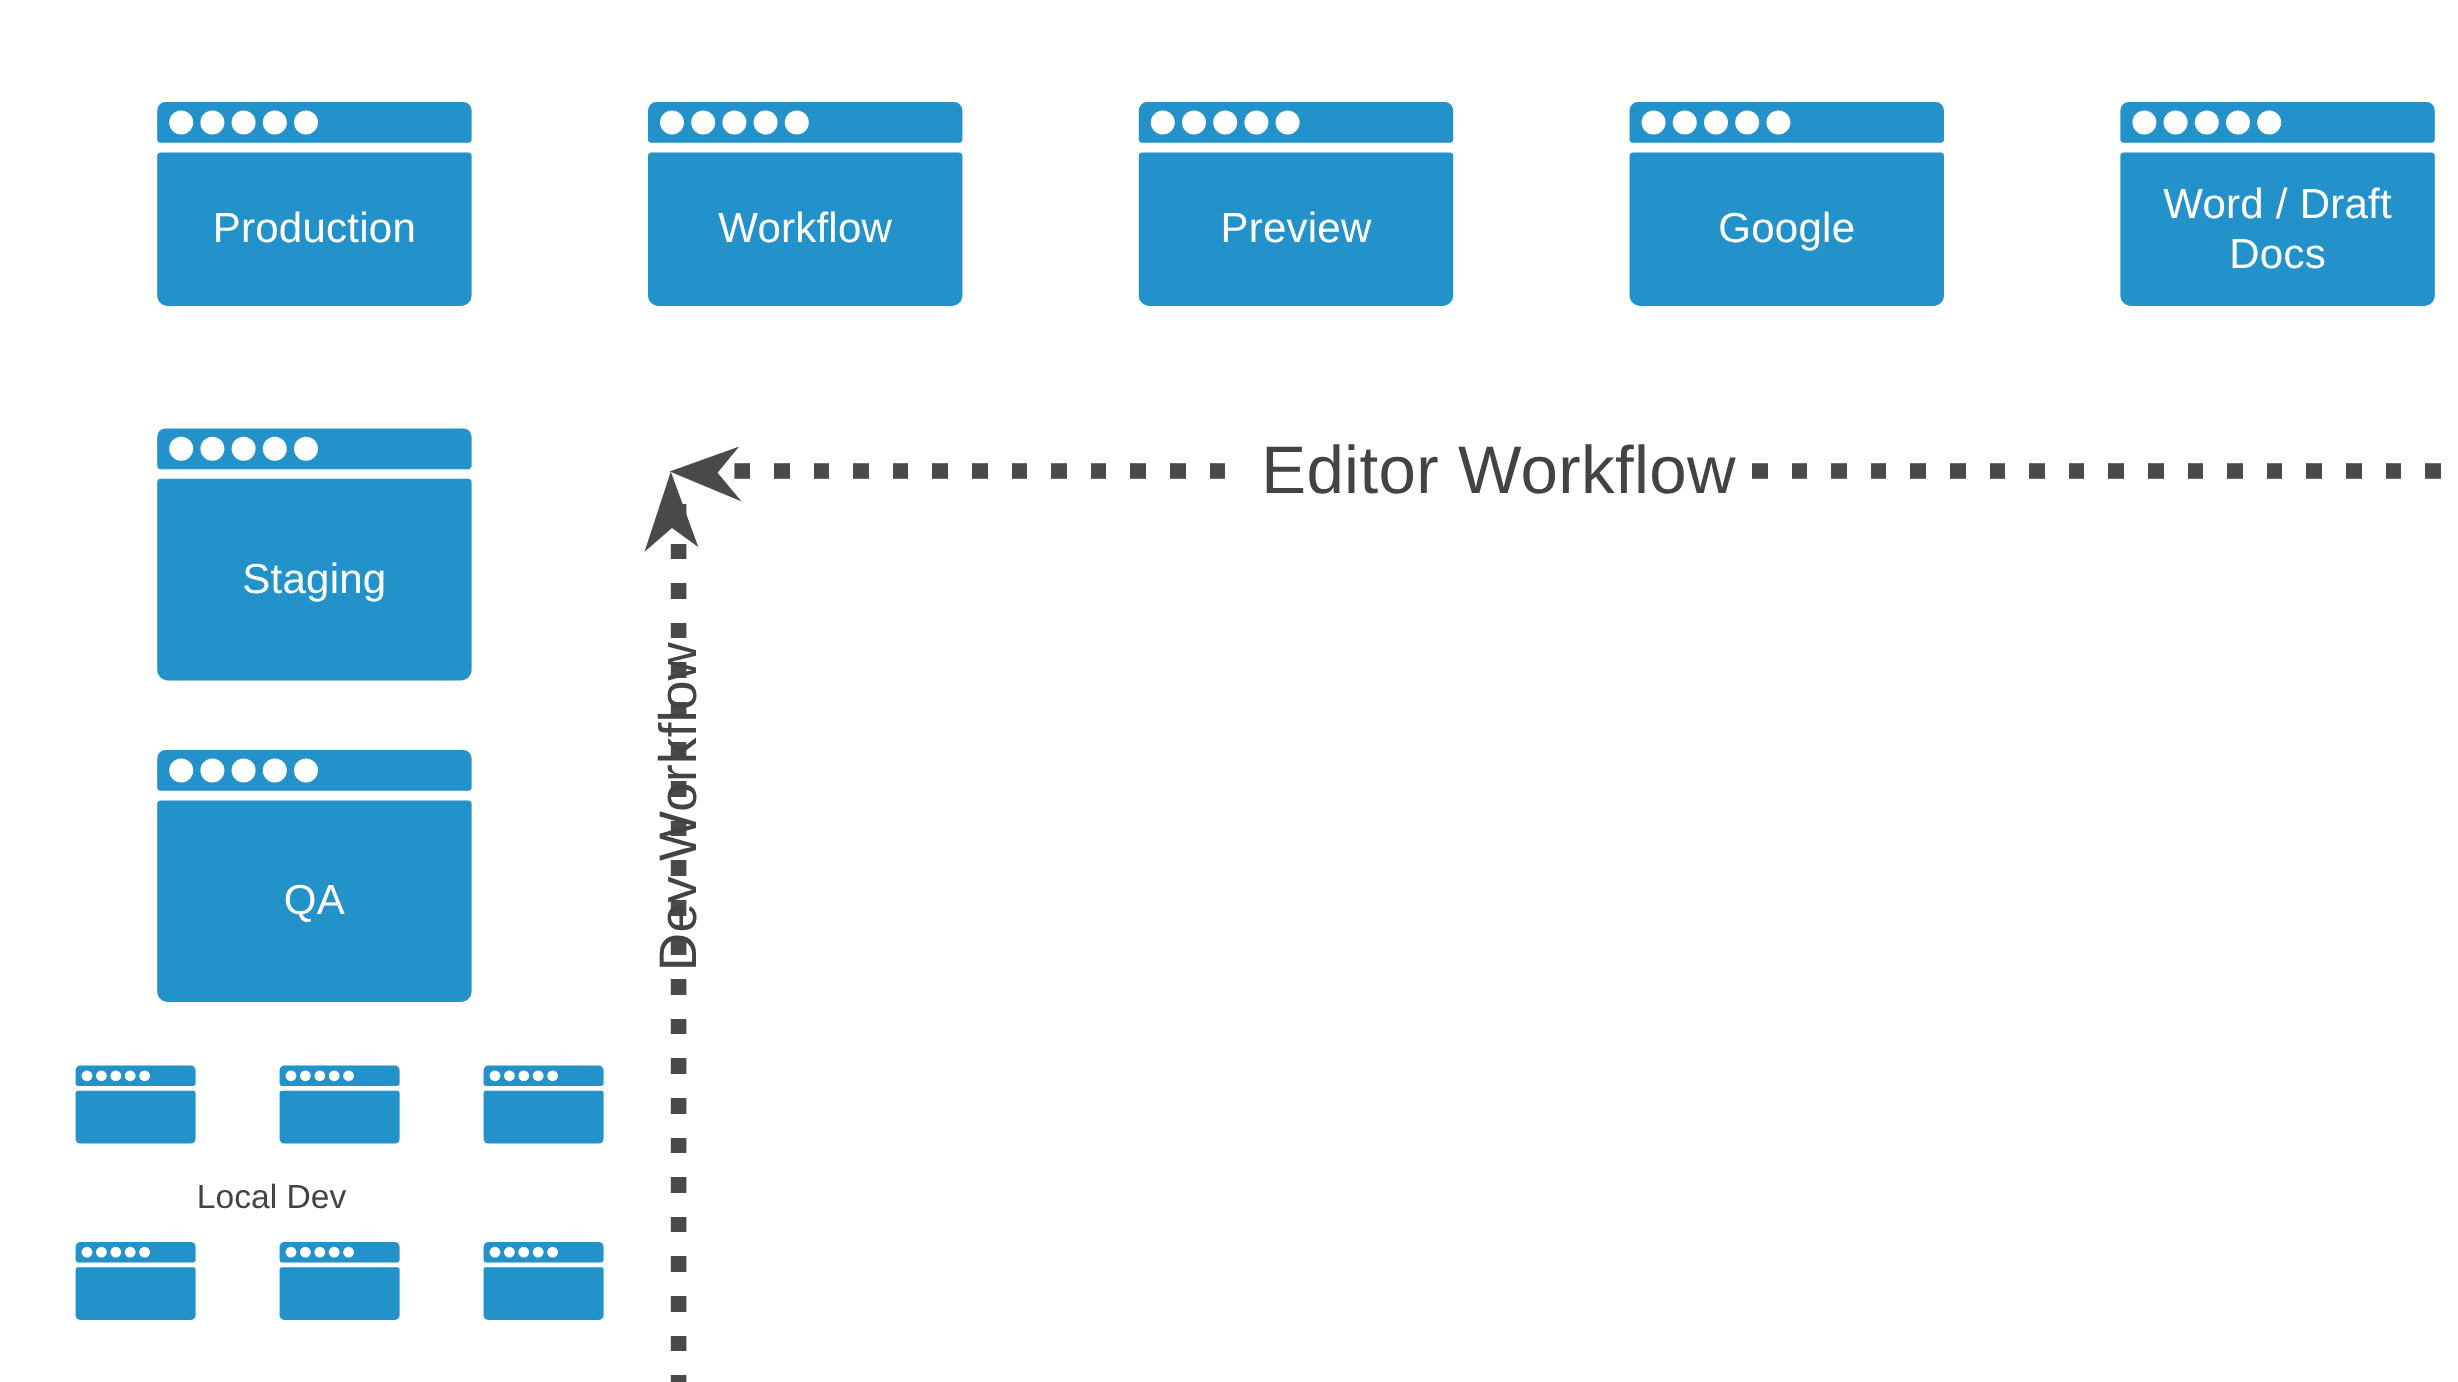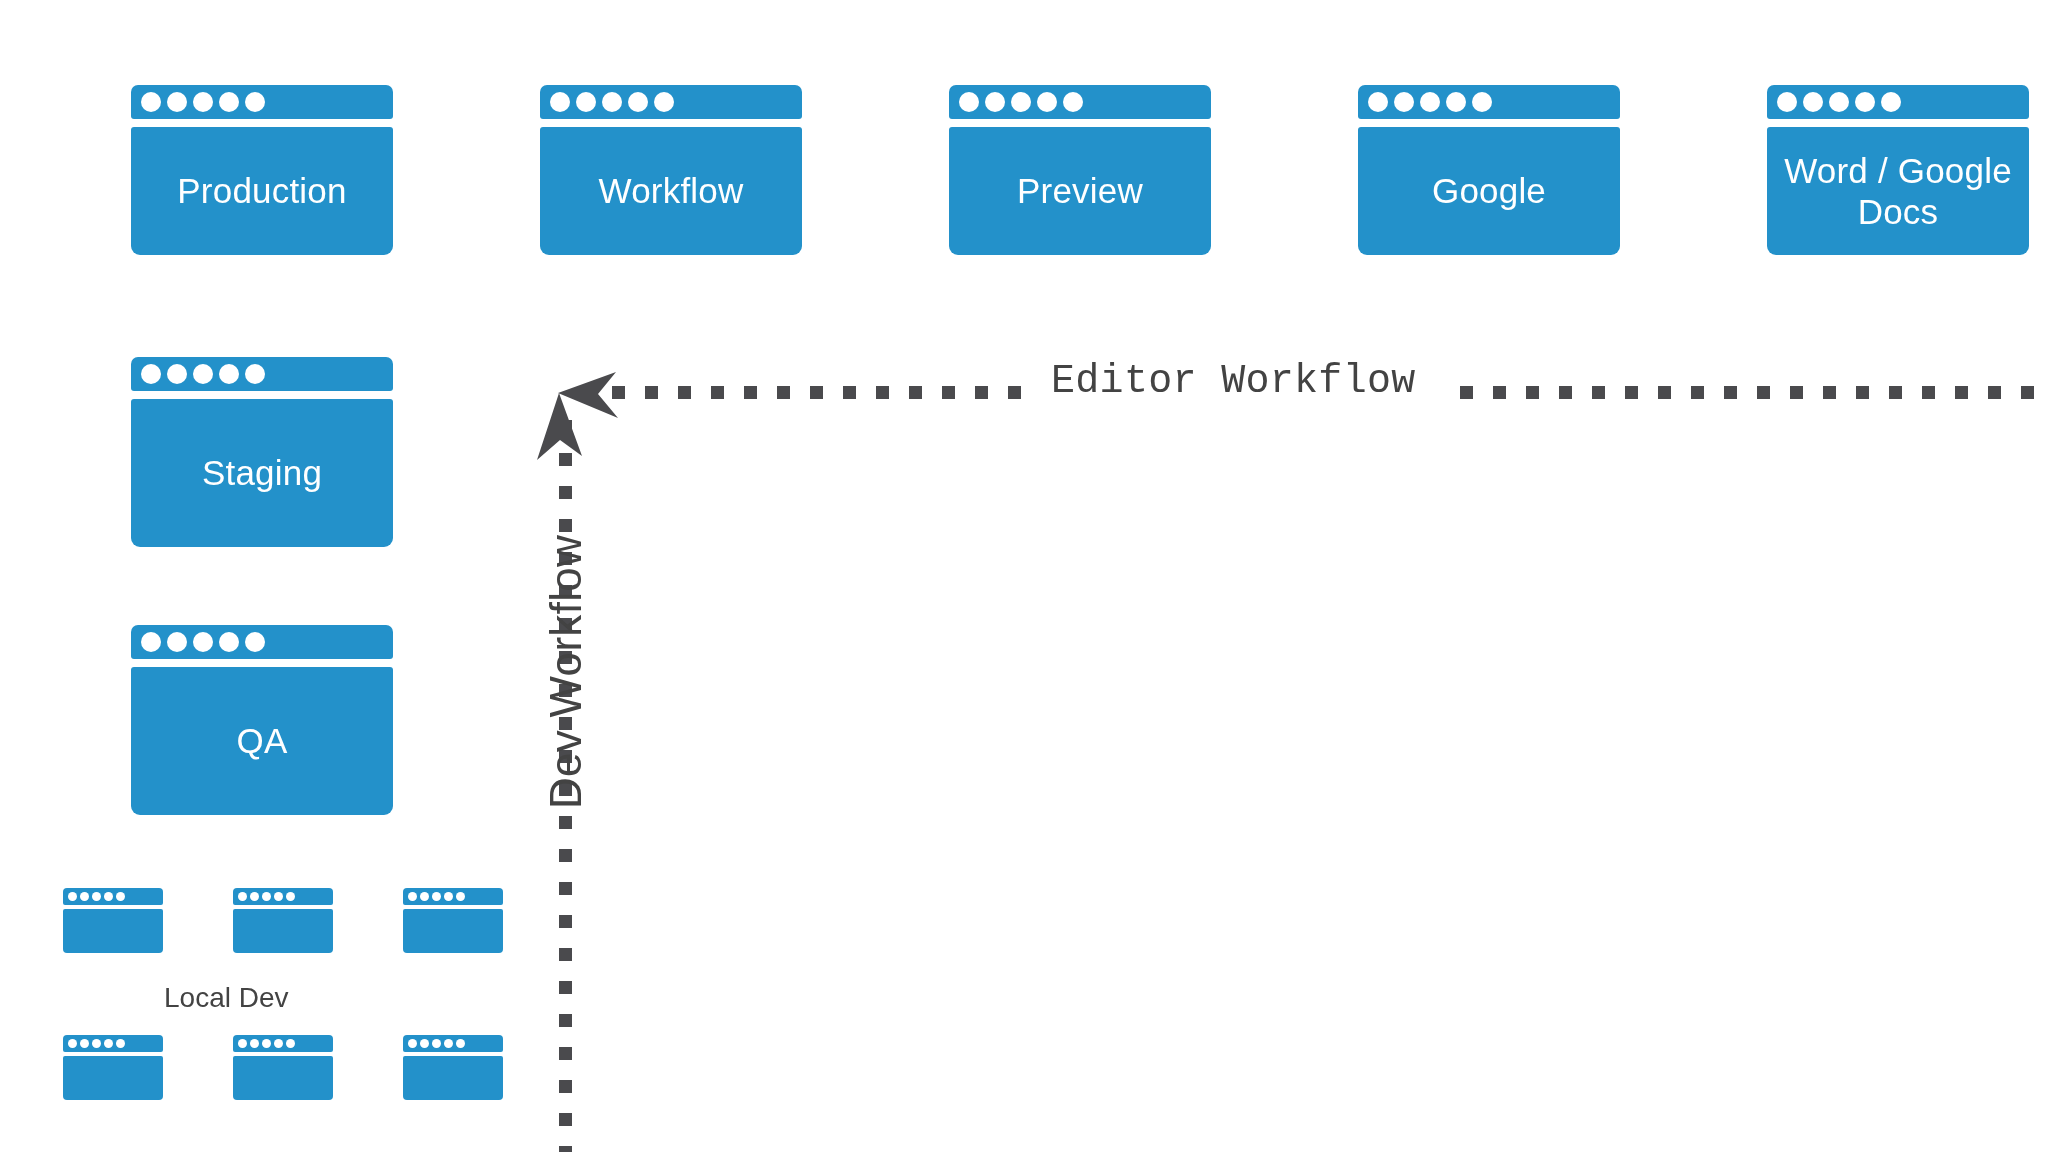--- a/index.html
+++ b/index.html
@@ -69,21 +69,21 @@
   .win.lg .dots { gap: 6px; }
   .win.lg .dot { width: 20px; height: 20px; }
   .win.lg .body {
     top: 42px;
     width: 262px;
     height: 128px;
     font-size: 35px;
     font-weight: 300;
     letter-spacing: 0.2px;
   }
-  .win.lg.tall .body { height: 148px; }
+  .win.lg.tall .body { height: 168px; }
 
   
   .win.sm { width: 100px; }
   .win.sm .titlebar {
     width: 100px;
     height: 17px;
     border-radius: 4px 4px 2px 2px;
     padding-left: 5px;
   }
   .win.sm .dots { gap: 3px; }
@@ -103,23 +103,22 @@
     white-space: nowrap;
   }
   #local-dev-label {
     left: 148px;
     top: 982px;
     font-size: 28px;
   }
   #editor-workflow-label {
     left: 1035px;
     top: 359px;
-    font-size: 40px;
+    font-size: 56px;
     letter-spacing: 0.3px;
-    font-family: Liberation Mono, monospace;
   }
   #dev-workflow-label {
     left: 550px;
     top: 672px;
     font-size: 44px;
     letter-spacing: 0.3px;
     transform: translate(-50%, -50%) rotate(-90deg);
     transform-origin: 50% 50%;
   }
 
@@ -211,21 +210,21 @@
   <div class="win lg" style="left:1751px; top:85px;">
     <div class="titlebar">
       <div class="dots">
         <span class="dot"></span>
         <span class="dot"></span>
         <span class="dot"></span>
         <span class="dot"></span>
         <span class="dot"></span>
       </div>
     </div>
-    <div class="body" style="padding:0 14px;">Word / Google Docs</div>
+    <div class="body" style="padding:0 14px;">Word / Draft Docs</div>
   </div>
 
   <div class="win lg tall" style="left:115px; top:357px;">
     <div class="titlebar">
       <div class="dots">
         <span class="dot"></span>
         <span class="dot"></span>
         <span class="dot"></span>
         <span class="dot"></span>
         <span class="dot"></span>

